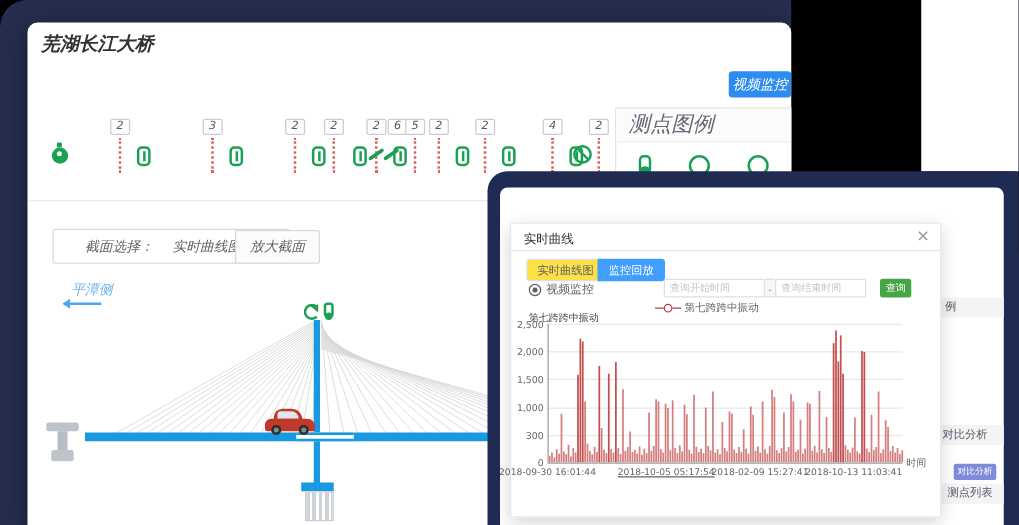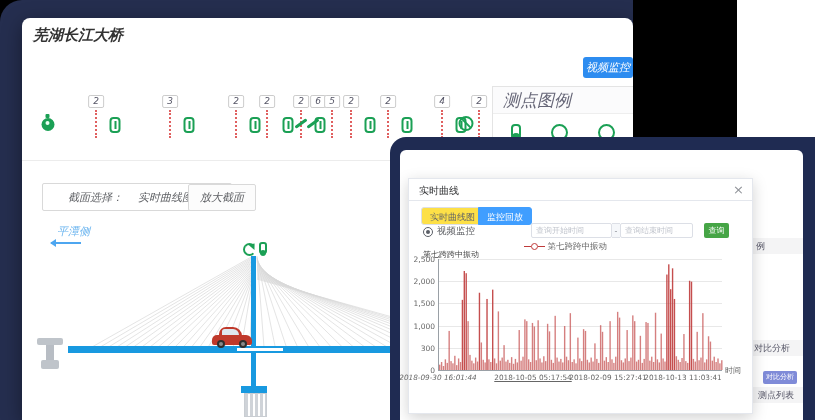--- a/index.html
+++ b/index.html
@@ -294,21 +294,21 @@
             <div class="ylab" style="top: 98.2px;">2,000</div>
             <div class="grid" style="top: 124.4px;"></div>
             <div class="ylab" style="top: 120.4px; text-align: right;">1,500</div>
             <div class="grid" style="top: 146.6px;"></div>
             <div class="ylab" style="top: 142.6px;">1,000</div>
             <div class="grid" style="top: 168.8px;"></div>
             <div class="ylab" style="top: 164.8px;">300</div>
             <div class="ylab" style="top: 187px;">0</div>
             <div class="yaxis"></div>
             <div class="xaxis"></div>
-            <div class="xlab" style="left: -16px; font-style: italic;">2018-09-30 16:01:44</div>
+            <div class="xlab" style="left: -16px;">2018-09-30 16:01:44</div>
             <div class="xlab" style="left: 79px; text-decoration: underline;">2018-10-05 05:17:54</div>
             <div class="xlab" style="left: 154px;">2018-02-09 15:27:41</div>
             <div class="xlab" style="left: 229px; text-align: center;">2018-10-13 11:03:41</div>
             <svg width="284" height="111" style="position: absolute; left: 30px; top: 80px;">
               <rect x="0.00" y="105.67" width="1.39" height="5.33" fill="#bf3b3b" fill-opacity="0.65"></rect>
               <rect x="1.89" y="103.01" width="1.39" height="7.99" fill="#bf3b3b" fill-opacity="0.65"></rect>
               <rect x="3.79" y="107.00" width="1.39" height="4.00" fill="#bf3b3b" fill-opacity="0.65"></rect>
               <rect x="5.68" y="100.34" width="1.39" height="10.66" fill="#bf3b3b" fill-opacity="0.65"></rect>
               <rect x="7.57" y="103.90" width="1.39" height="7.10" fill="#bf3b3b" fill-opacity="0.65"></rect>
               <rect x="9.47" y="71.93" width="1.39" height="39.07" fill="#bf3b3b" fill-opacity="0.65"></rect>

